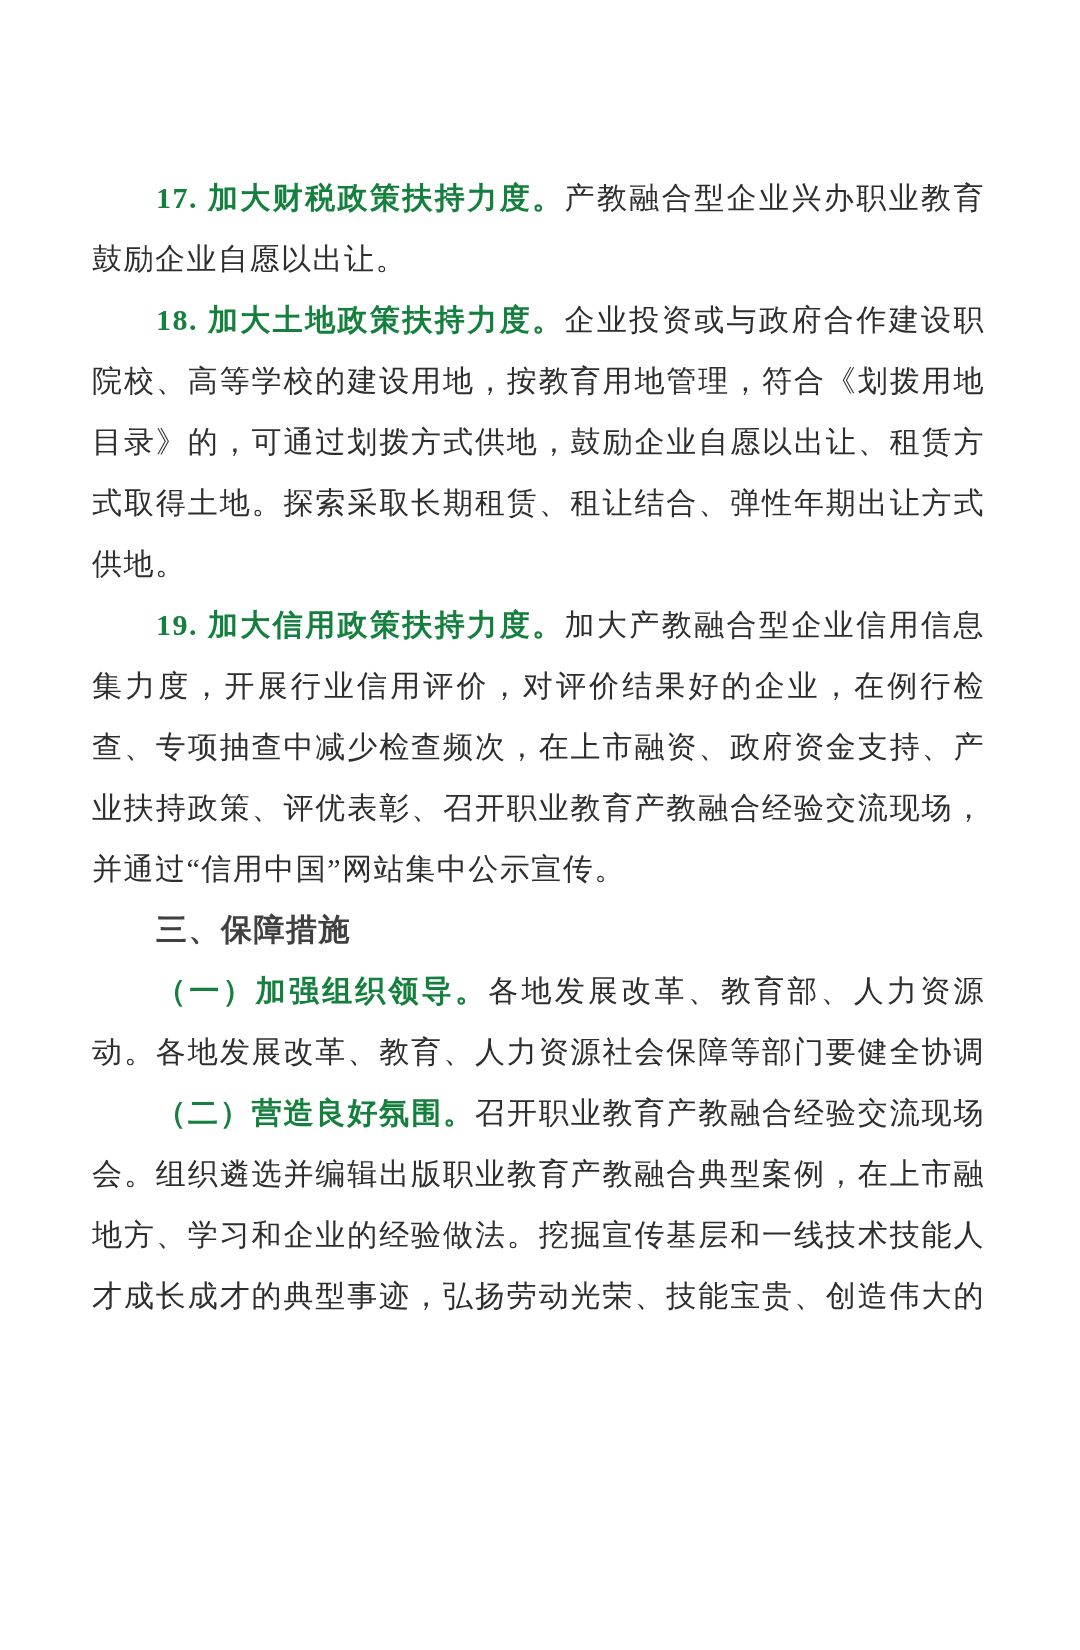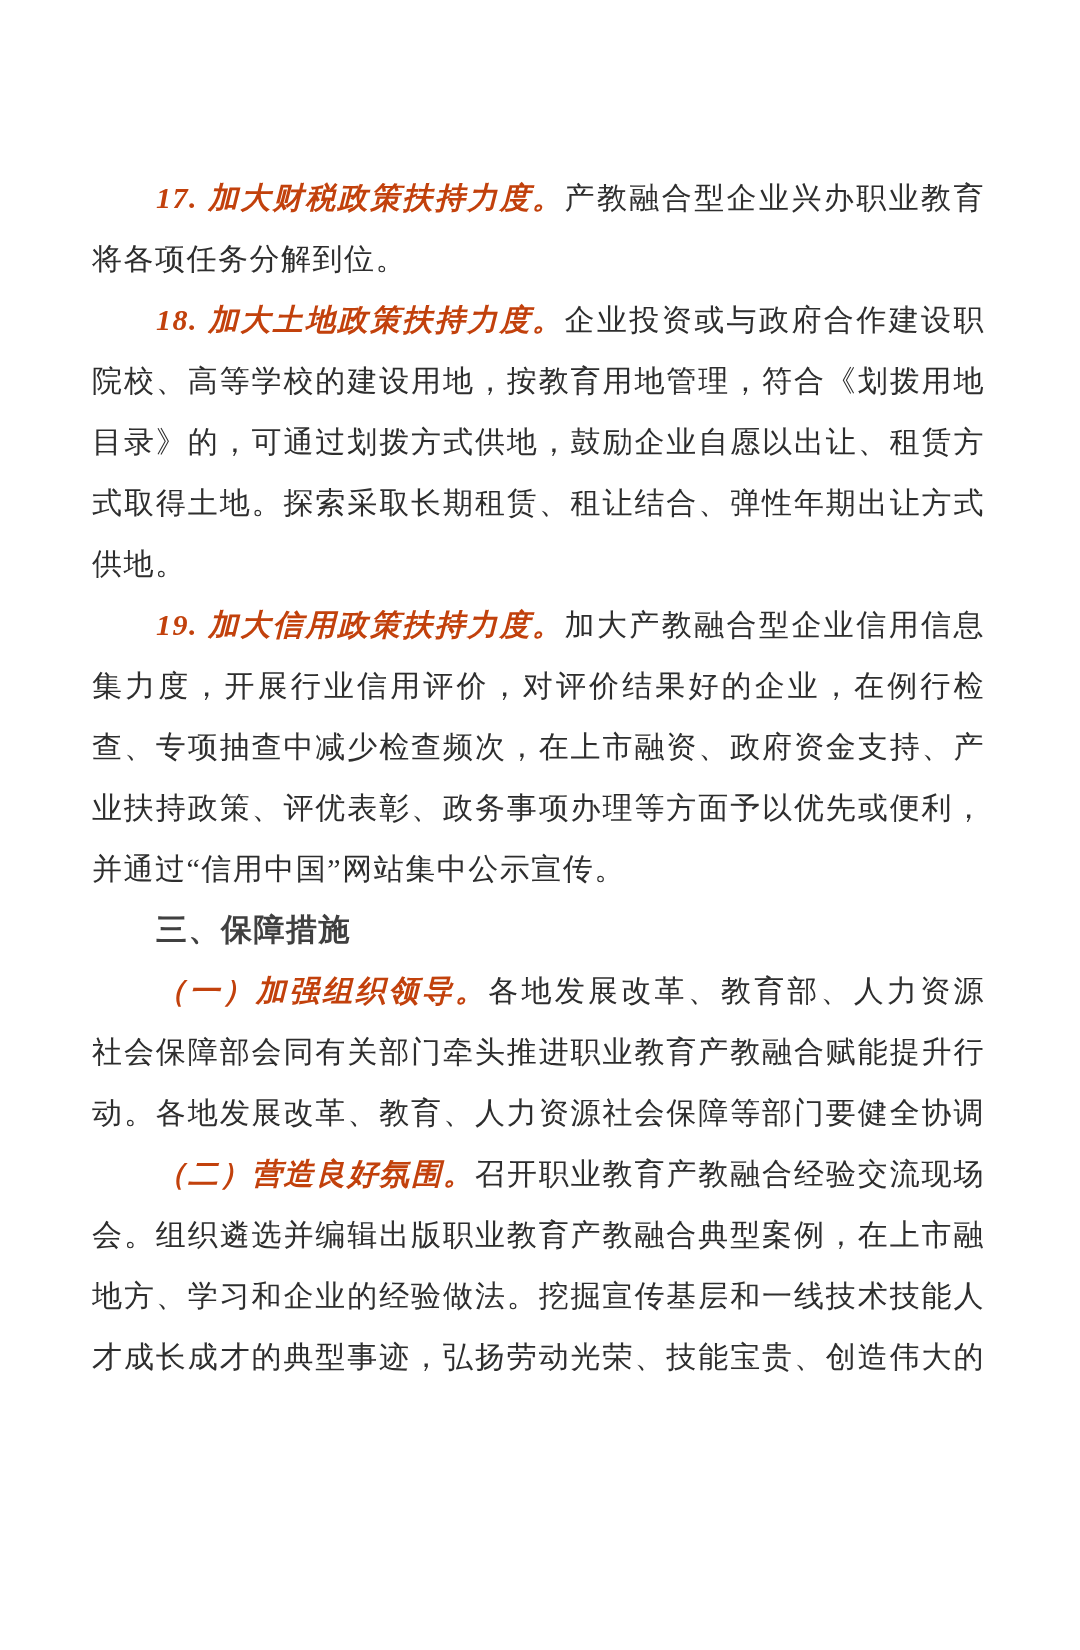--- a/index.html
+++ b/index.html
@@ -22,67 +22,66 @@
     line-height:61px;
     height:61px;
     letter-spacing:1.5px;
     text-align:justify;
     text-align-last:justify;
     white-space:normal;
     overflow:hidden;
   }
   .line.indent { text-indent:64px; }
   .line.final { text-align:left; text-align-last:left; }
-  .lead { font-weight:700; color:#c2410c;font-style:italic; }
+  .lead { font-weight:700; color:#15803d; }
   .heading-line {
     font-family:"Liberation Sans","DejaVu Sans",sans-serif;
     font-size:31px;
     line-height:61px;
     height:61px;
     letter-spacing:1.5px;
     font-weight:700;
     color:#404040;
     text-indent:64px;
     text-align:left;
   }
 </style>
 </head>
 <body>
 
 <div class="page">
   <div class="content">
 
     <div class="para">
       <div class="line indent"><span class="lead">17. 加大财税政策扶持力度。</span><span>产教融合型企业兴办职业教育的</span></div>
-      <div class="line final"><span>将各项任务分解到位。</span></div>
+      <div class="line final"><span>鼓励企业自愿以出让。</span></div>
     </div>
 
     <div class="para">
       <div class="line indent"><span class="lead">18. 加大土地政策扶持力度。</span><span>企业投资或与政府合作建设职业</span></div>
       <div class="line"><span>院校、高等学校的建设用地，按教育用地管理，符合《划拨用地</span></div>
       <div class="line"><span>目录》的，可通过划拨方式供地，鼓励企业自愿以出让、租赁方</span></div>
       <div class="line"><span>式取得土地。探索采取长期租赁、租让结合、弹性年期出让方式</span></div>
       <div class="line final"><span>供地。</span></div>
     </div>
 
     <div class="para">
       <div class="line indent"><span class="lead">19. 加大信用政策扶持力度。</span><span>加大产教融合型企业信用信息归</span></div>
       <div class="line"><span>集力度，开展行业信用评价，对评价结果好的企业，在例行检</span></div>
       <div class="line"><span>查、专项抽查中减少检查频次，在上市融资、政府资金支持、产</span></div>
-      <div class="line"><span>业扶持政策、评优表彰、政务事项办理等方面予以优先或便利，</span></div>
+      <div class="line"><span>业扶持政策、评优表彰、召开职业教育产教融合经验交流现场，</span></div>
       <div class="line final"><span>并通过“信用中国”网站集中公示宣传。</span></div>
     </div>
 
     <div class="para">
       <div class="heading-line"><span>三、保障措施</span></div>
     </div>
 
     <div class="para">
       <div class="line indent"><span class="lead">（一）加强组织领导。</span><span>各地发展改革、教育部、人力资源</span></div>
-      <div class="line"><span>社会保障部会同有关部门牵头推进职业教育产教融合赋能提升行</span></div>
       <div class="line"><span>动。各地发展改革、教育、人力资源社会保障等部门要健全协调</span></div>
     </div>
 
     <div class="para">
       <div class="line indent"><span class="lead">（二）营造良好氛围。</span><span>召开职业教育产教融合经验交流现场</span></div>
       <div class="line"><span>会。组织遴选并编辑出版职业教育产教融合典型案例，在上市融资</span></div>
       <div class="line"><span>地方、学习和企业的经验做法。挖掘宣传基层和一线技术技能人</span></div>
       <div class="line"><span>才成长成才的典型事迹，弘扬劳动光荣、技能宝贵、创造伟大的</span></div>
     </div>
 

